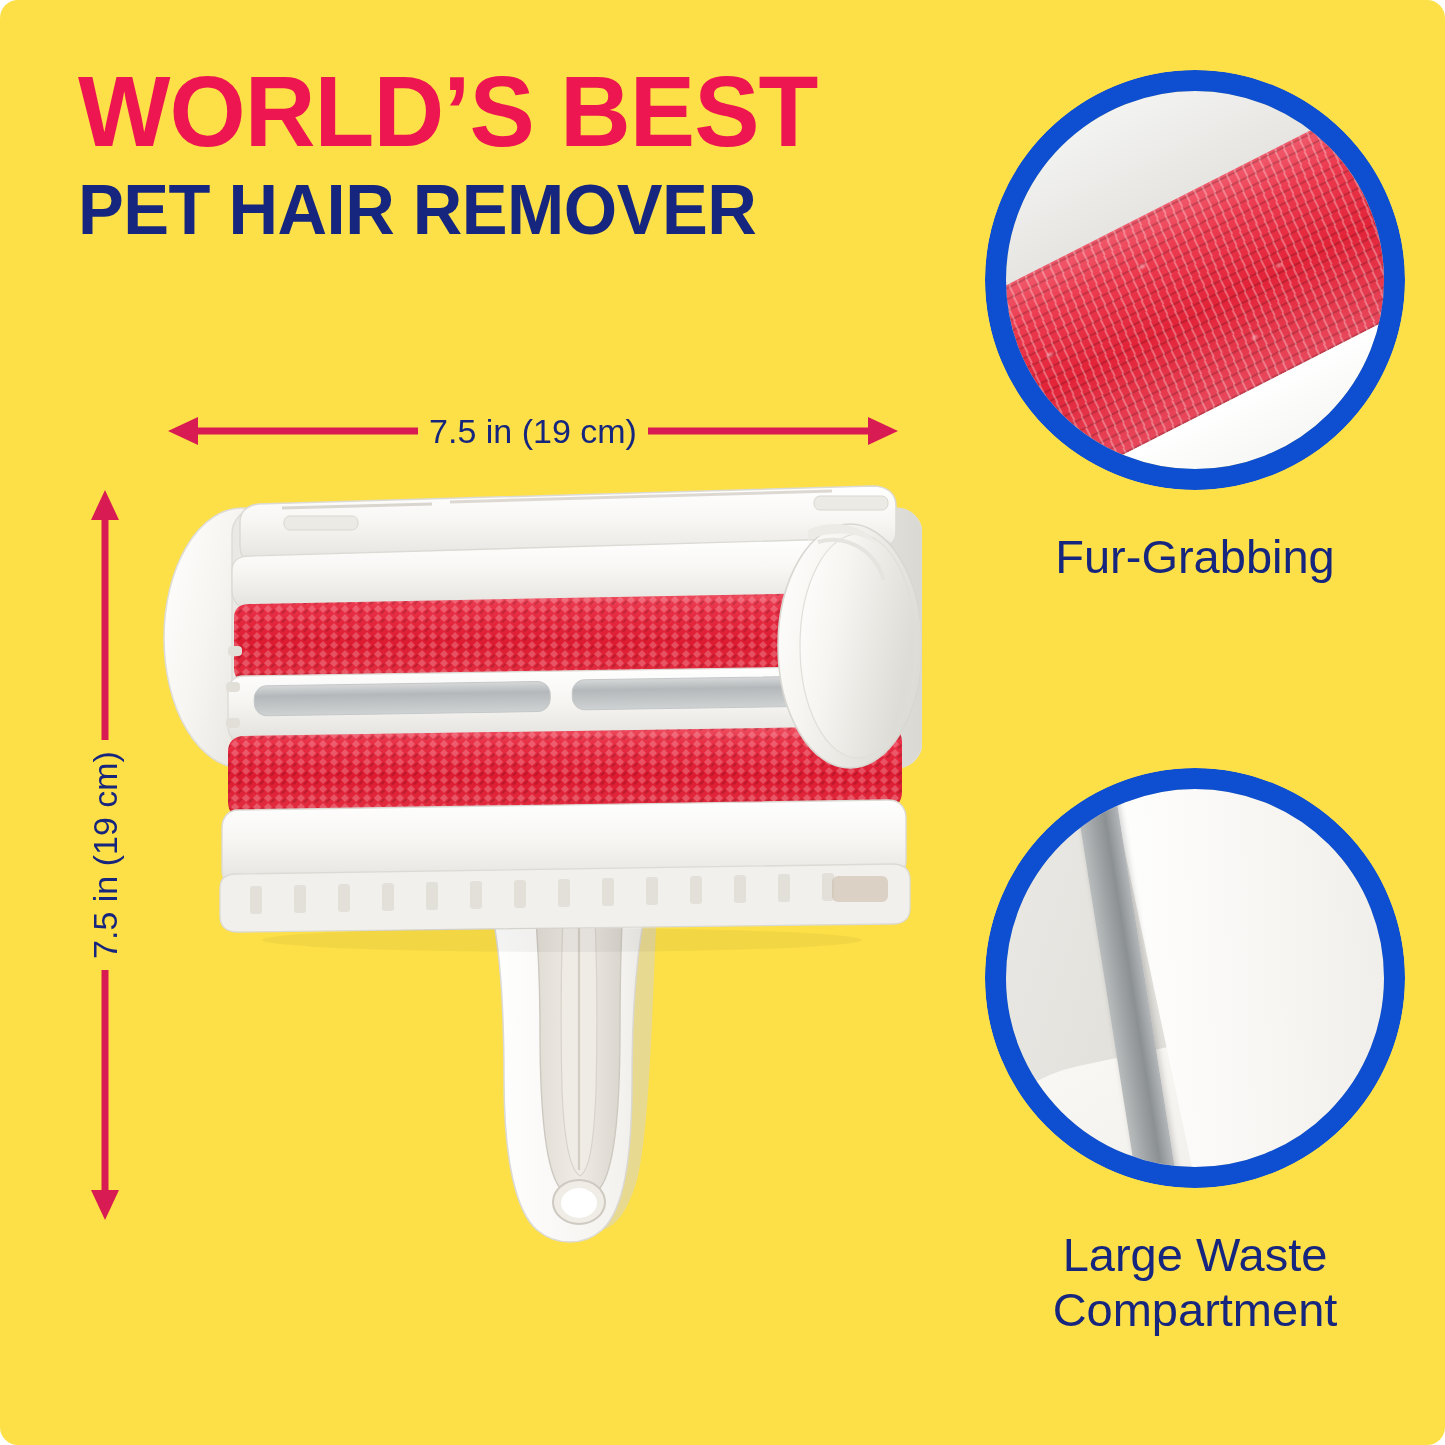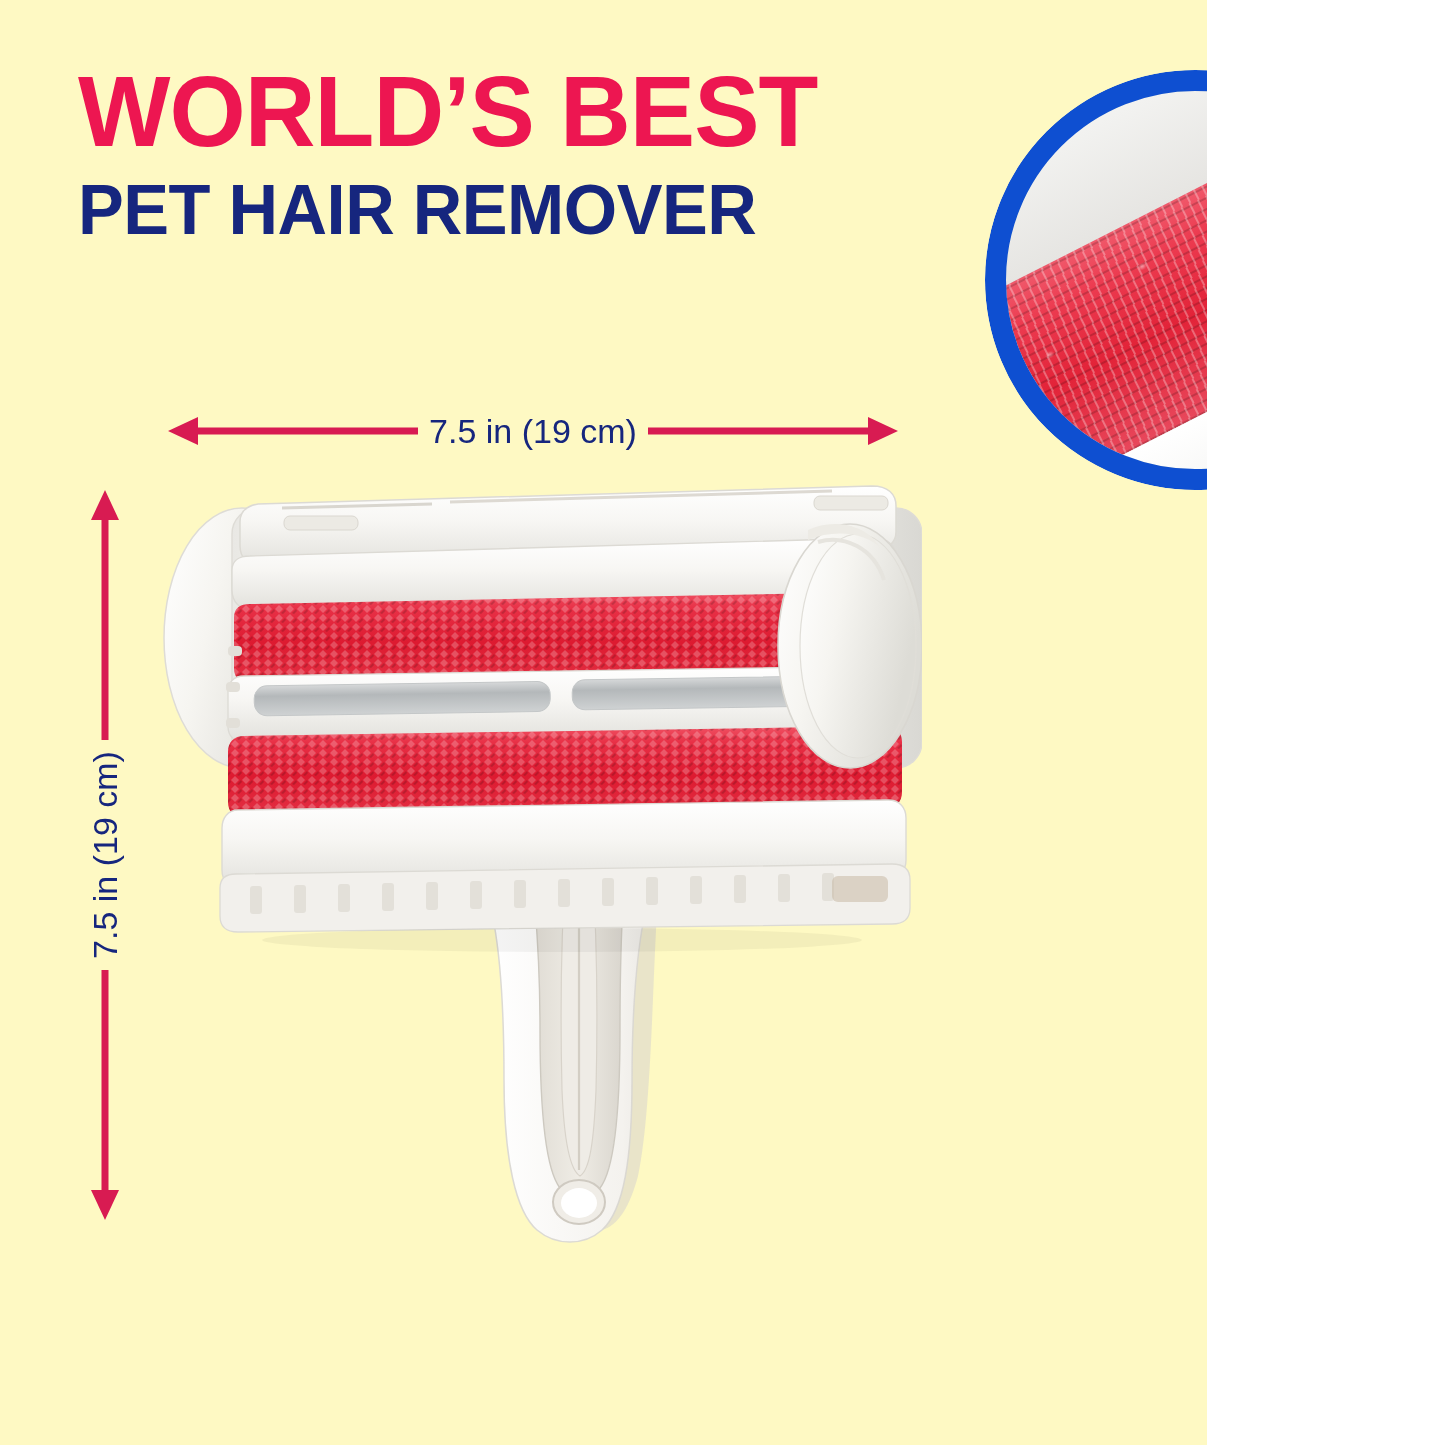--- a/index.html
+++ b/index.html
@@ -2,25 +2,26 @@
 <html><head>
 <meta charset="utf-8">
 <style>
   html, body {
     margin: 0;
     padding: 0;
     background: #ffffff;
   }
   #page {
     position: relative;
-    width: 1207px;
+    width: 1445px;
     height: 1445px;
-    background: #fef9c3;
+    background: #fde047;
     overflow: hidden;
     font-family: "Liberation Sans", sans-serif;
+    border-radius: 18px;
   }
 
   
   #headline-block {
     position: absolute;
     left: 78px;
     top: 62px;
     width: 880px;
   }
   .headline-line1 {
@@ -442,17 +443,37 @@
           <div class="c1-band">
             <div class="c1-band-fuzz"></div>
           </div>
           <div class="c1-seam"></div>
           <div class="c1-white-bot"></div>
         </div>
       </div>
       <div class="callout-ring"></div>
     </div>
     <div class="callout-label">
+      <div>Fur-Grabbing</div>
     </div>
   </div>
 
+  <div class="callout" style="left:985px; top:768px; width:420px;">
+    <div class="callout-circle" style="width:420px; height:420px;">
+      <div class="callout-inner">
+        <div class="c2-art">
+          <div class="c2-backwall"></div>
+          <div class="c2-floor"></div>
+          <div class="c2-panel"></div>
+          <div class="c2-bar"></div>
+          <div class="c2-red"></div>
+          <div class="c2-white-edge"></div>
+        </div>
+      </div>
+      <div class="callout-ring"></div>
+    </div>
+    <div class="callout-label">
+      <div>Large Waste</div>
+      <div>Compartment</div>
+    </div>
+  </div>
 
 </div>
 
 </body></html>

